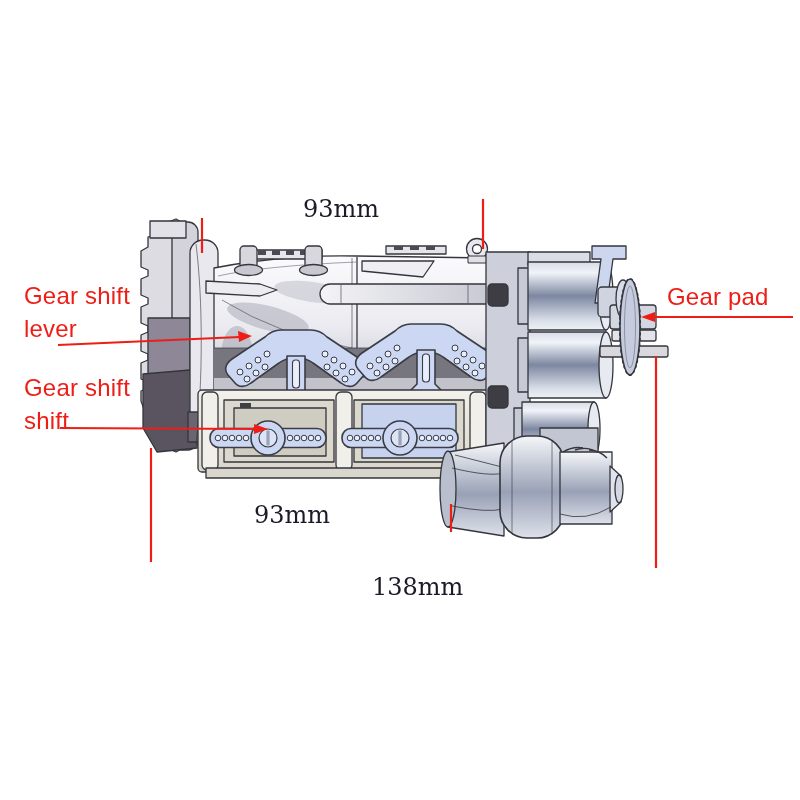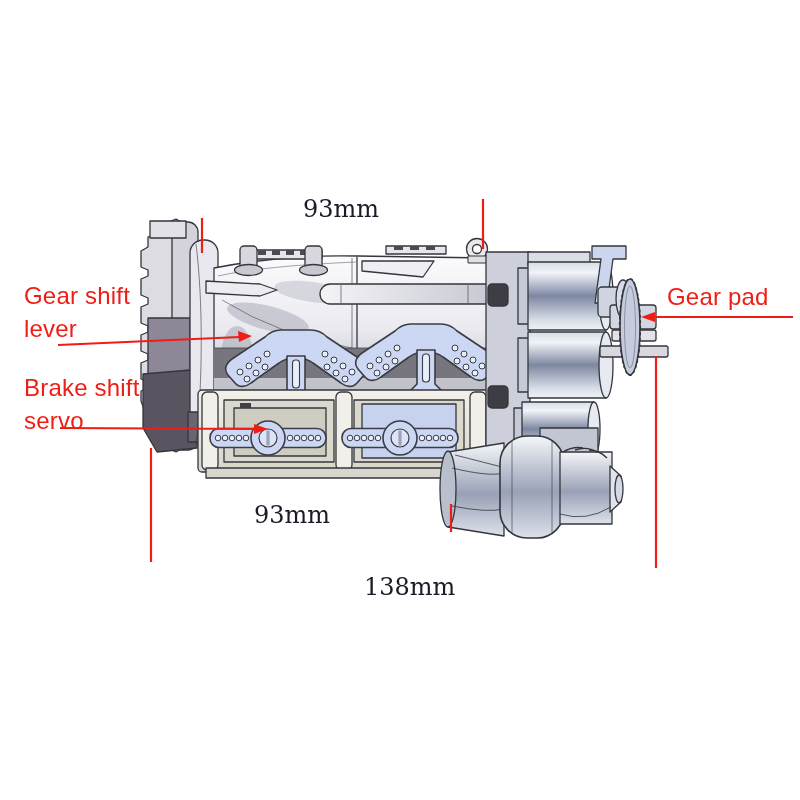--- a/index.html
+++ b/index.html
@@ -235,22 +235,22 @@
     </g>
     <g fill="#ee1e16" stroke="none">
       <polygon points="252,336 238,331 239,342"></polygon>
       <polygon points="268,429 254,424 254,434"></polygon>
       <polygon points="641,317 655,312 655,322"></polygon>
     </g>
   </svg>
 
   <div class="red-label w140" style="left:24px;top:280px;">Gear shift lever</div>
 
-  <div class="red-label w140" style="left:24px;top:372px;">Brake shift servo</div>
+  <div class="red-label w140" style="left:24px;top:372px;">Gear shift shift</div>
 
   <div class="red-label nowrap" style="left:667px;top:281px;">Gear pad</div>
 
   <div class="dim-label" style="left:303px;top:195px;">93mm</div>
 
   <div class="dim-label" style="left:254px;top:501px;">93mm</div>
 
-  <div class="dim-label" style="left:364px;top:573px;text-align:center;">138mm</div>
+  <div class="dim-label" style="left:372px;top:573px;text-align:center;">138mm</div>
 </div>
 
 </body></html>

